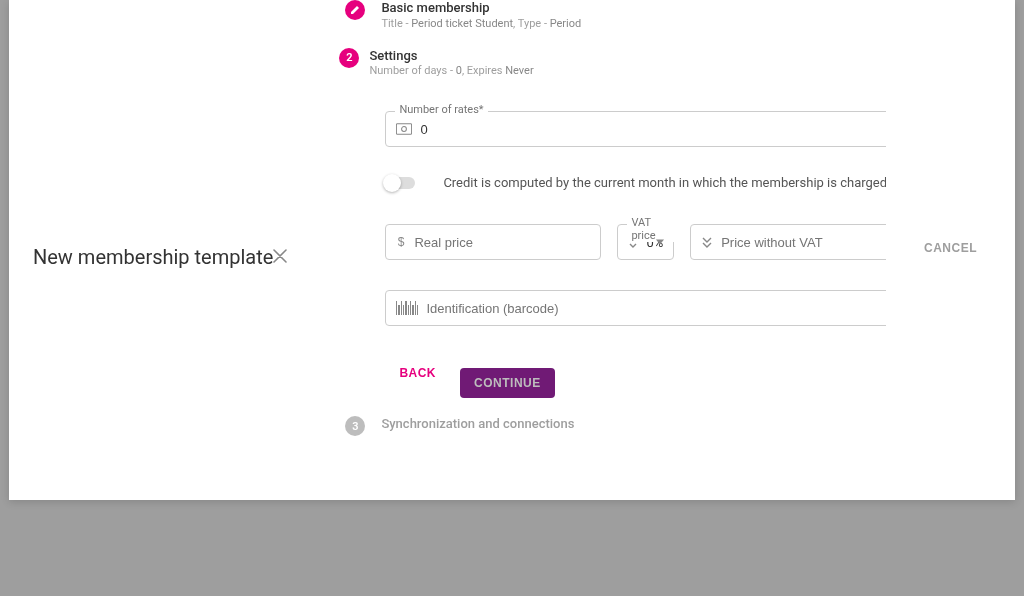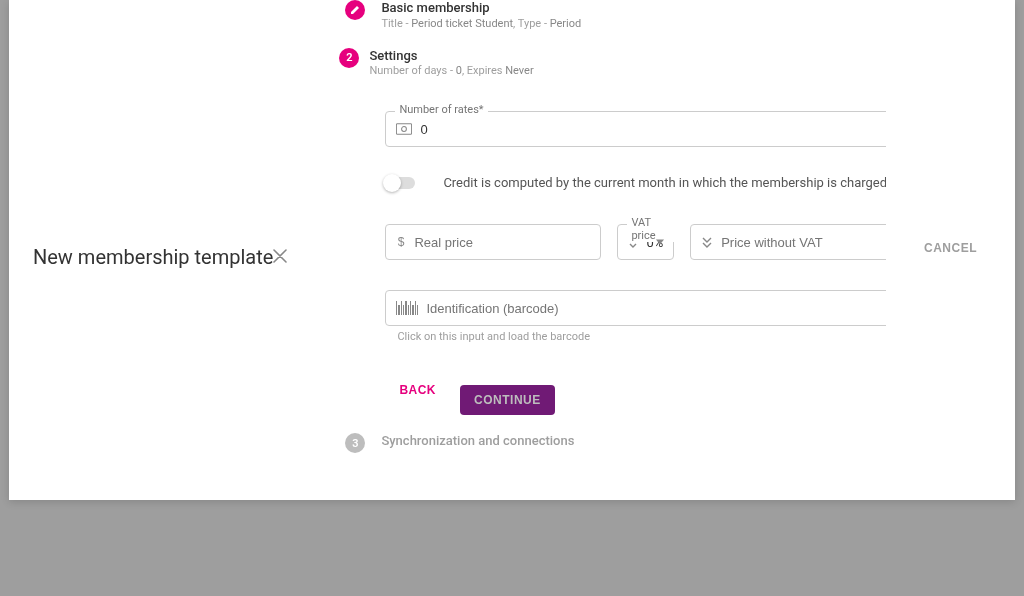--- a/index.html
+++ b/index.html
@@ -209,21 +209,20 @@
                     <span></span>
                     <span></span>
                     <span class="w2"></span>
                     <span></span>
                     <span></span>
                 </span>
               </span>
               <input type="text" placeholder="Identification (barcode)" style="">
             </div>
           </div>
-          <div class="helper">Click on this input and load the barcode</div>
 
           <div class="btn-row">
             <button class="btn back">BACK</button>
             <button class="btn continue" disabled="">CONTINUE</button>
           </div>
 
         </div>
       </div>
     </div>
 

